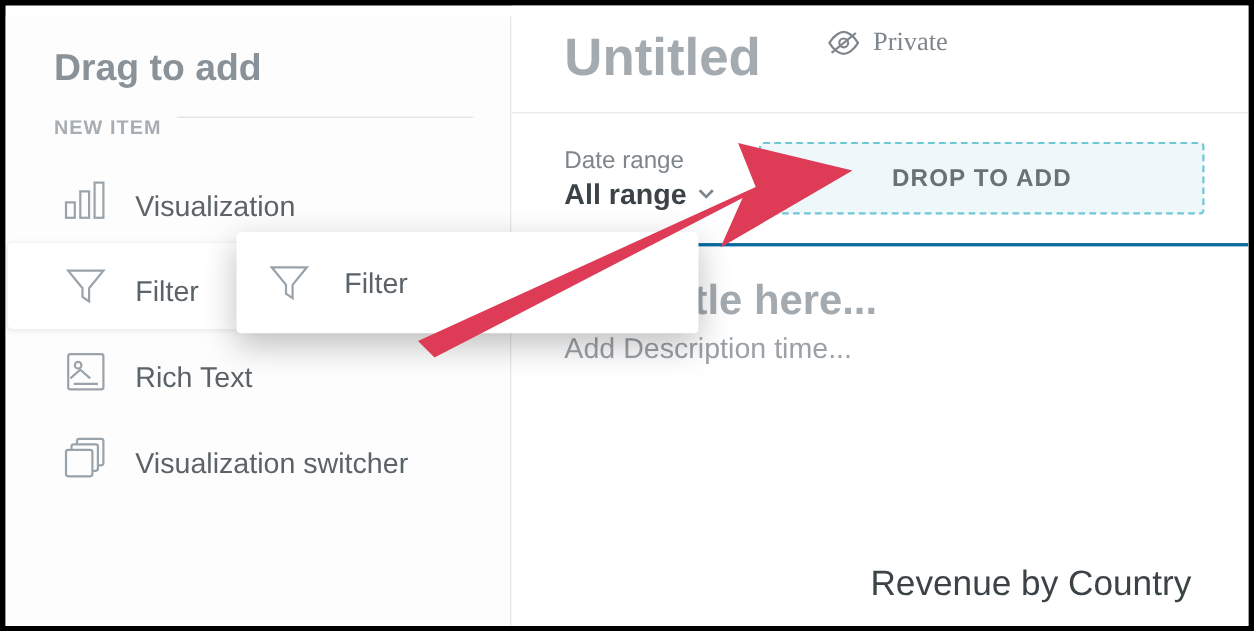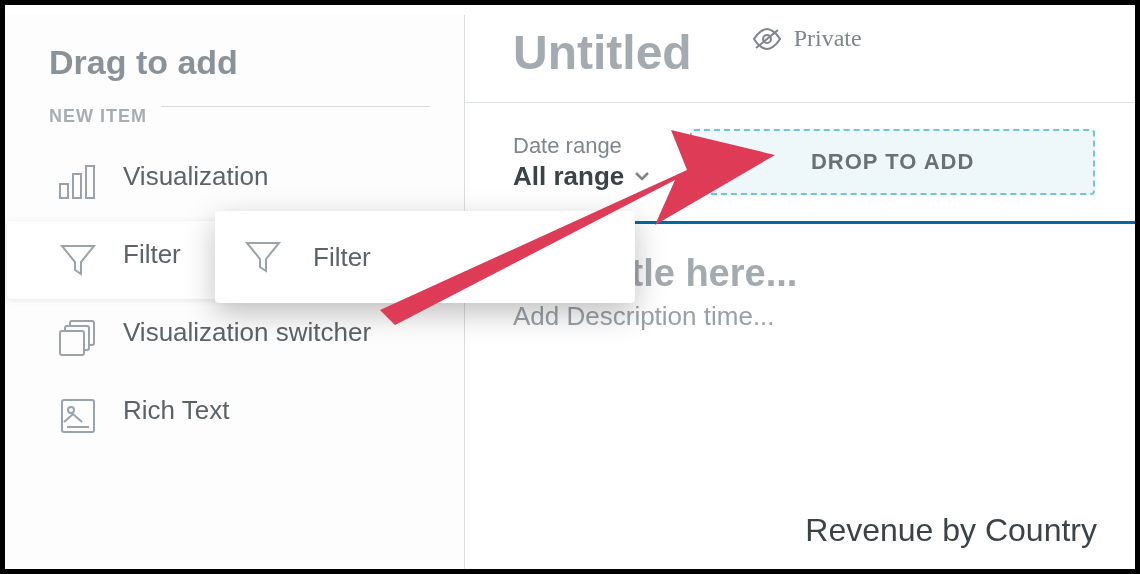--- a/index.html
+++ b/index.html
@@ -28,21 +28,21 @@
     font-size: 18px;
     letter-spacing: 1px;
     color: #a6adb3;
     font-weight: 600;
     margin-right: 14px;
   }
   .section-hdr-line {
     flex: 1; height: 1px; background: #d9dde0;
   }
   .item {
-    display: flex; align-items: flex-start;
+    display: flex; align-items: flex-end;
     padding: 18px 34px 18px 48px;
     font-size: 26px;
     color: #5b6368;
     cursor: grab;
     background: transparent;
   }
   .item.selected {
     background: #fff;
     box-shadow: 0 1px 6px rgba(0,0,0,.10);
     border-radius: 4px;
@@ -111,21 +111,21 @@
   .content { padding: 28px 40px 0 48px; }
   .add-title {
     font-size: 38px; font-weight: 700; color: #a3aab0;
     margin-bottom: 6px;
   }
   .add-desc {
     font-size: 26px; color: #9aa1a7;
   }
   .chart-title {
     position: absolute;
-    right: 38px; bottom: 20px;
+    right: 52px; bottom: 20px;
     font-size: 32px;
     color: #3c4347;
   }
 
   
   .drag-ghost {
     position: absolute;
     left: 210px; top: 206px;
     width: 420px; height: 92px;
     background: #fff;
@@ -172,39 +172,39 @@
     <span class="icon">
       <svg width="40" height="40" viewBox="0 0 40 40" fill="none" stroke="currentColor" stroke-width="2">
         <path d="M4 6 H36 L23 22 V34 L17 30 V22 Z"></path>
       </svg>
     </span>
     <span>Filter</span>
   </div>
 
   <div class="item">
     <span class="icon">
-      <svg width="42" height="42" viewBox="0 0 42 42" fill="none" stroke="currentColor" stroke-width="2">
-        <rect x="13" y="4" width="24" height="24" rx="2"></rect>
-        <rect x="8" y="9" width="24" height="24" rx="2" fill="#fdfdfd"></rect>
-        <rect x="3" y="14" width="24" height="24" rx="2" fill="#fdfdfd"></rect>
-      </svg>
-    </span>
-    <span>Visualization switcher</span>
-  </div>
-
-  <div class="item">
-    <span class="icon">
       <svg width="40" height="40" viewBox="0 0 40 40" fill="none" stroke="currentColor" stroke-width="2">
         <rect x="4" y="4" width="32" height="32" rx="2"></rect>
         <circle cx="13" cy="14" r="3"></circle>
         <path d="M6 26 L15 18 L24 26"></path>
         <line x1="9" y1="31" x2="31" y2="31"></line>
       </svg>
     </span>
     <span>Rich Text</span>
+  </div>
+
+  <div class="item">
+    <span class="icon">
+      <svg width="42" height="42" viewBox="0 0 42 42" fill="none" stroke="currentColor" stroke-width="2">
+        <rect x="13" y="4" width="24" height="24" rx="2"></rect>
+        <rect x="8" y="9" width="24" height="24" rx="2" fill="#fdfdfd"></rect>
+        <rect x="3" y="14" width="24" height="24" rx="2" fill="#fdfdfd"></rect>
+      </svg>
+    </span>
+    <span>Visualization switcher</span>
   </div>
 </aside>
 
 <main class="main">
   <div class="header">
     <div class="page-title">Untitled</div>
     <div class="privacy">
       <span class="icon">
         <svg width="30" height="22" viewBox="0 0 30 22" fill="none" stroke="#7e868c" stroke-width="2">
           <path d="M2 11 C6 4 12 1 15 1 C18 1 24 4 28 11 C24 18 18 21 15 21 C12 21 6 18 2 11 Z"></path>

